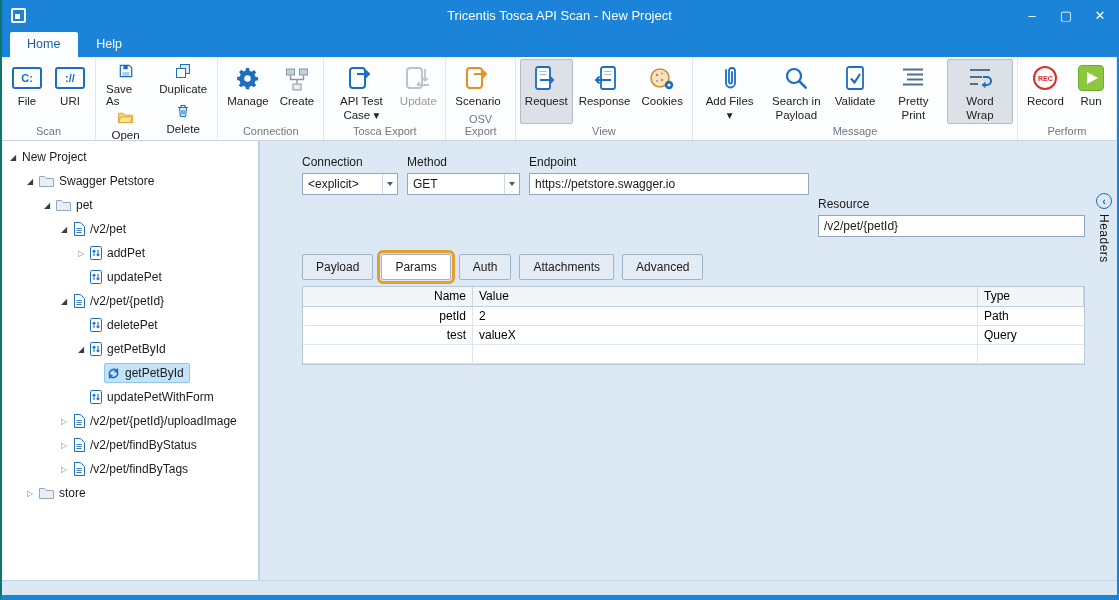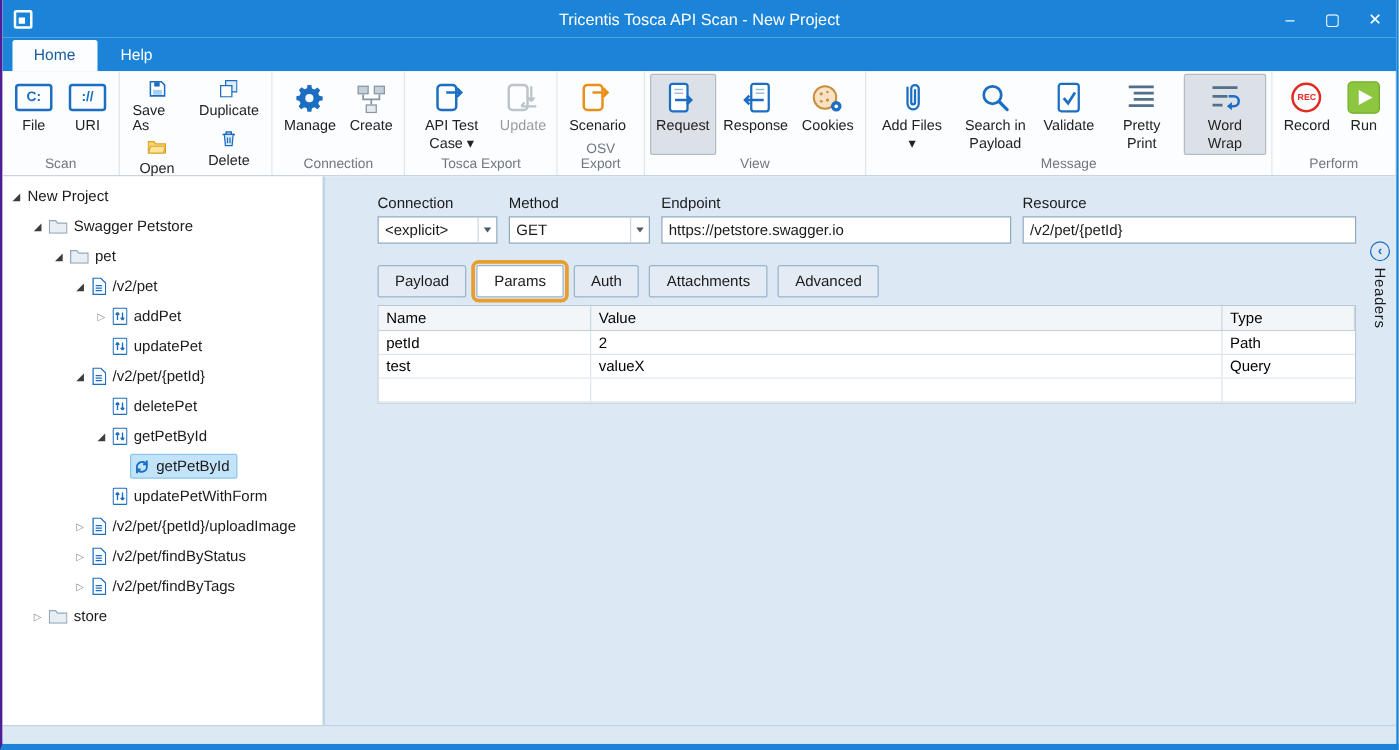--- a/index.html
+++ b/index.html
@@ -1,18 +1,18 @@
 <!DOCTYPE html>
 <html><head>
 <meta charset="utf-8">
 <style>
   * { margin:0; padding:0; box-sizing:border-box; }
   html,body { width:1119px; height:600px; font-family:"Liberation Sans", sans-serif; background:#9db8cc; }
   .window { width:1119px; height:600px; display:flex; flex-direction:column;
-            border-left:2px solid #4c1d95; border-right:2px solid #1b84d8; border-bottom:5px solid #1b84d8;
+            border-left:2px solid #0f766e; border-right:2px solid #1b84d8; border-bottom:5px solid #1b84d8;
             background:#fcfdfe; overflow:hidden; }
 
   
   .titlebar { height:30px; background:#1b84d8; position:relative; display:flex; align-items:center; flex:none; }
   .app-icon { width:15px; height:15px; border:2px solid #fff; border-radius:2px; margin-left:9px; position:relative; }
   .app-icon::after { content:""; position:absolute; left:2px; bottom:2px; width:5px; height:5px; background:#fff; }
   .win-title { position:absolute; left:0; right:0; text-align:center; color:#fff; font-size:13px; pointer-events:none; }
   .win-controls { margin-left:auto; display:flex; align-items:center; gap:0; z-index:2; }
   .win-btn { color:#fff; font-size:13px; width:34px; height:30px; display:flex; align-items:center; justify-content:center; cursor:default; }
 
@@ -61,33 +61,33 @@
   
   .content { flex:1; position:relative; padding:14px 32px 0 10px; }
   .fields { display:flex; gap:9px; }
   .field { display:flex; flex-direction:column; gap:4px; }
   .field-label { font-size:12px; color:#1a1a1a; }
   .combo { height:22px; background:#fff; border:1px solid #8fa8bf; display:flex; align-items:center; font-size:12px; color:#1a1a1a; padding-left:5px; }
   .combo-dd { margin-left:auto; width:15px; align-self:stretch; border-left:1px solid #cdd8e2; display:flex; align-items:center; justify-content:center; }
   .combo-dd::before { content:""; width:0; height:0; border-top:4px solid #4a5a68; border-left:3.5px solid transparent; border-right:3.5px solid transparent; }
   .txt-input { height:22px; border:1px solid #8fa8bf; font-size:12px; color:#1a1a1a; padding:0 5px; width:100%;
                font-family:"Liberation Sans", sans-serif; background:#fff; }
-  .w-conn { width:96px; } .w-meth { width:113px; } .w-endp { width:280px; } .w-res { flex:1; }
+  .w-conn { width:96px; } .w-meth { width:113px; } .w-endp { width:280px; } .w-res { flex:1;margin-top:42px; }
 
   .ptabs { display:flex; gap:8px; margin-top:17px;align-items:flex-end; }
   .ptab { background:#e3ebf4; border:1px solid #9db3c8; font-size:12px; color:#1a1a1a; padding:5px 13px; border-radius:2px; }
   .ptab.active { background:#fff; }
   .ptab.annotated { outline:3px solid #e79e2e; outline-offset:1px; }
 
   .grid { margin-top:6px; background:#fff; border:1px solid #b9c8d6; font-size:12px; }
   .grid-row { display:flex; height:19px; line-height:18px; border-bottom:1px solid #dde5ec; background:#fff; }
   .grid-row.header { background:#f3f6f9; border-bottom:1px solid #c3cfdb; height:20px; line-height:19px; }
   .gc { padding:0 6px; overflow:hidden; white-space:nowrap; border-right:1px solid #dde5ec; }
   .grid-row.header .gc { border-right:1px solid #ccd7e0; }
-  .col-name { width:170px; flex:none; } .col-value { width:505px; flex:none; } .col-type { flex:1; border-right:none; }
+  .col-name { width:170px; flex:none;text-align:right; } .col-value { width:505px; flex:none; } .col-type { flex:1; border-right:none; }
 
   .side-widget { position:absolute; right:5px; top:52px; display:flex; flex-direction:column; align-items:center; gap:5px; }
   .collapse-btn { width:16px; height:16px; border:1.5px solid #1b6ec2; border-radius:50%; color:#1b6ec2;
                   font-size:11px; font-weight:bold; display:flex; align-items:center; justify-content:center; line-height:1; }
   .v-label { writing-mode:vertical-rl; font-size:12px; color:#1a1a1a; letter-spacing:.5px; }
 
   .statusbar { height:15px; background:#dce9f5; border-top:1px solid #c2d3e3; flex:none; }
   svg { display:block; }
 </style>
 </head>

